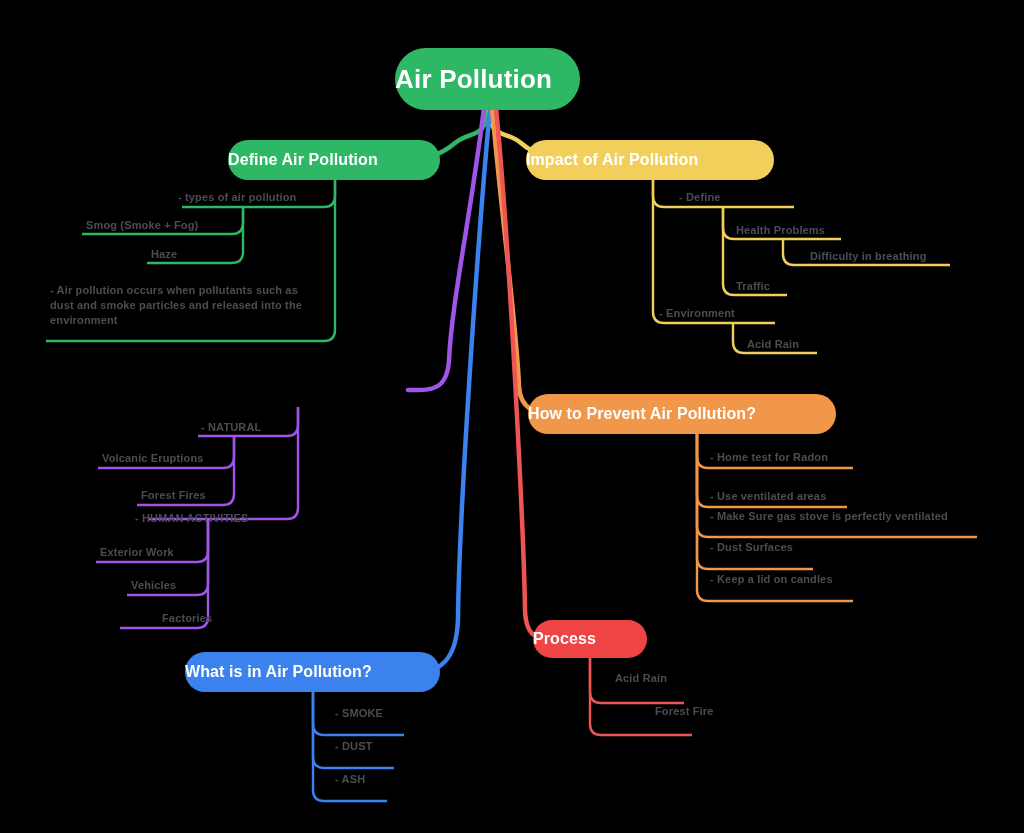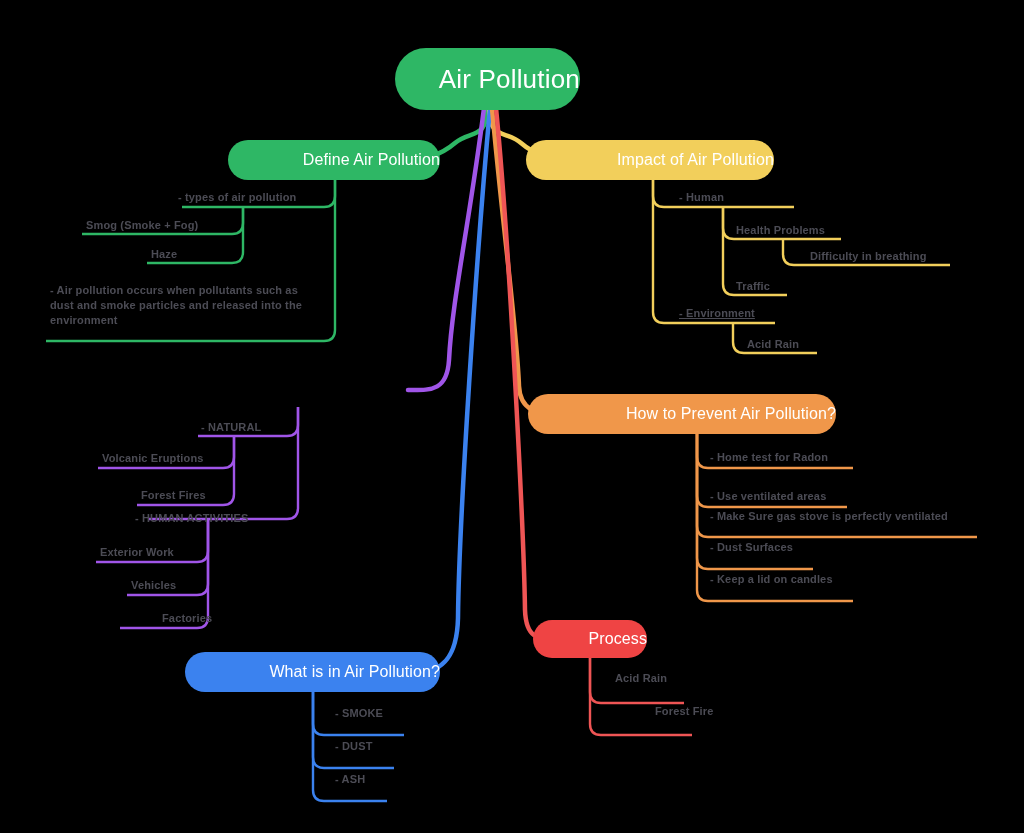--- a/index.html
+++ b/index.html
@@ -2,22 +2,22 @@
 <html><head>
 <meta charset="utf-8">
 <style>
   html,body{margin:0;padding:0;background:#000;}
   #stage{
     position:relative;width:1024px;height:833px;background:#000;overflow:hidden;
     font-family:"Liberation Sans", sans-serif;
   }
   #links{position:absolute;left:0;top:0;width:1024px;height:833px;}
   .node{
-    position:absolute;display:flex;align-items:center;justify-content:flex-end;
-    border-radius:999px;color:#fff;font-weight:normal;white-space:nowrap;
+    position:absolute;display:flex;align-items:center;justify-content:flex-start;
+    border-radius:999px;color:#fff;font-weight:bold;white-space:nowrap;
     box-sizing:border-box;
   }
   .node.root{font-size:26px;letter-spacing:.2px;}
   .node.main{font-size:16px;letter-spacing:.1px;}
   .leaf{
     position:absolute;color:#4c4c55;font-size:11px;font-weight:bold;
     white-space:nowrap;line-height:15px;letter-spacing:.15px;
   }
   .leaf.multi{white-space:normal;width:262px;}
 </style>
@@ -82,25 +82,25 @@
     <span>Define Air Pollution</span>
   </div>
   <div class="leaf" style="left:178px;top:190px;">- types of air pollution</div>
   <div class="leaf" style="left:86px;top:218px;">Smog (Smoke + Fog)</div>
   <div class="leaf" style="left:151px;top:247px;">Haze</div>
   <div class="leaf multi" style="left:50px;top:283px;">- Air pollution occurs when pollutants such as dust and smoke particles and released into the environment</div>
 
   <div class="node main" style="left:526px;top:140px;width:248px;height:40px;background:#f2cf5b;">
     <span>Impact of Air Pollution</span>
   </div>
-  <div class="leaf" style="left:679px;top:190px;">- Human</div>
+  <div class="leaf" style="left:679px;top:190px;">- Define</div>
   <div class="leaf" style="left:736px;top:223px;">Health Problems</div>
   <div class="leaf" style="left:810px;top:249px;">Difficulty in breathing</div>
   <div class="leaf" style="left:736px;top:279px;">Traffic</div>
-  <div class="leaf" style="left:679px;top:306px;text-decoration:underline;">- Environment</div>
+  <div class="leaf" style="left:659px;top:306px;">- Environment</div>
   <div class="leaf" style="left:747px;top:337px;">Acid Rain</div>
 
   <div class="leaf" style="left:201px;top:420px;">- NATURAL</div>
   <div class="leaf" style="left:102px;top:451px;">Volcanic Eruptions</div>
   <div class="leaf" style="left:141px;top:488px;">Forest Fires</div>
   <div class="leaf" style="left:135px;top:511px;">- HUMAN ACTIVITIES</div>
   <div class="leaf" style="left:100px;top:545px;">Exterior Work</div>
   <div class="leaf" style="left:131px;top:578px;">Vehicles</div>
   <div class="leaf" style="left:118px;top:611px;padding-left:44px;">Factories</div>
 

